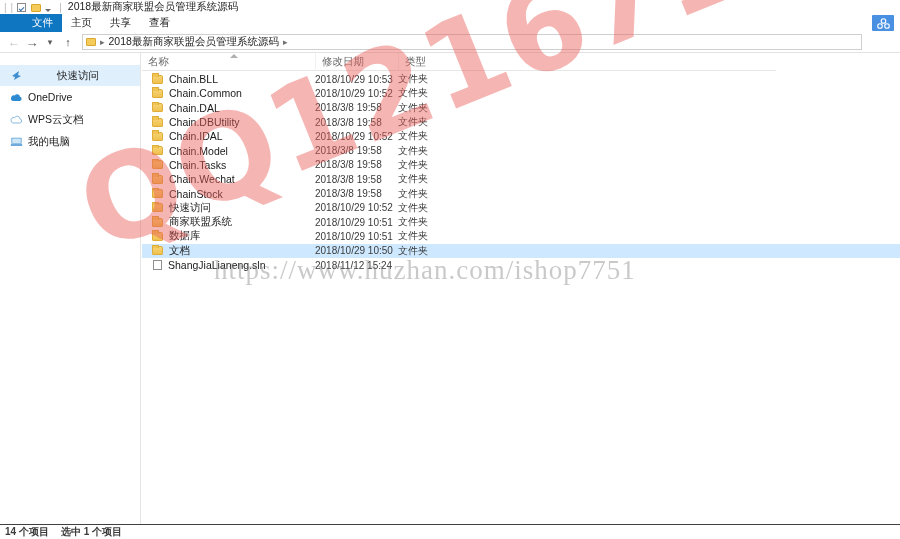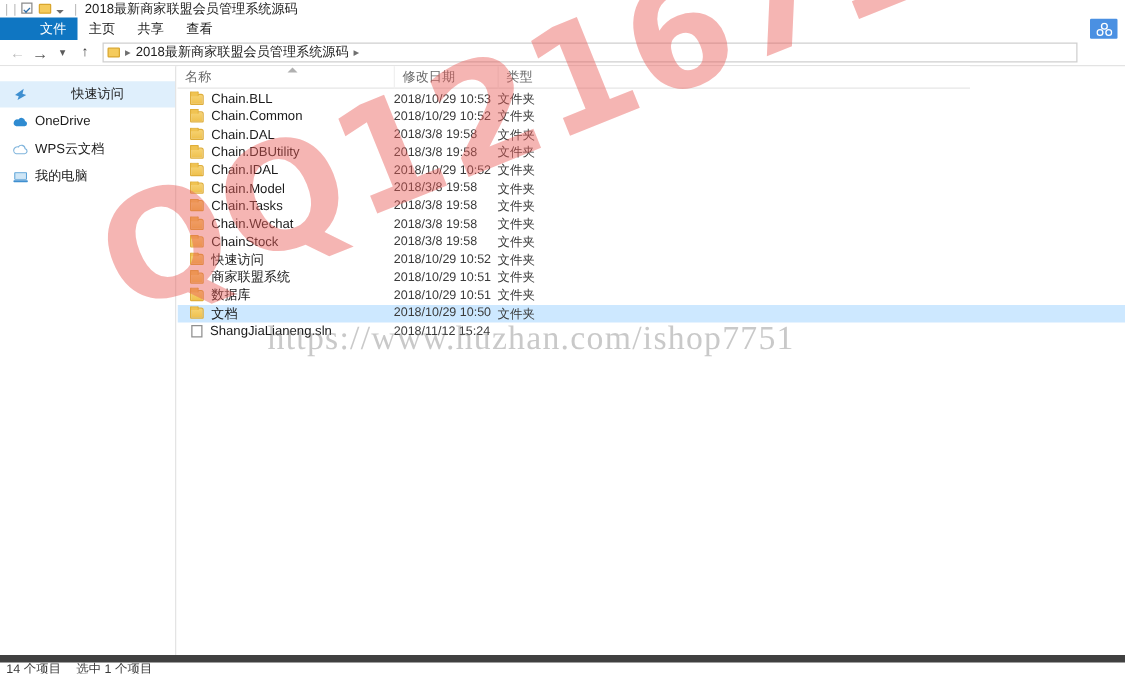--- a/index.html
+++ b/index.html
@@ -245,25 +245,26 @@
     flex: 0 0 9px;
     border: 1px solid #8f8f8f;
     background: #ffffff;
   }
 
   
   .statusbar {
     position: absolute; left: 0; bottom: 0;
     width: 900px; height: 15px;
     background: #ffffff;
-    border-top: 6px solid #404040;
+    border-top: 1px solid #404040;
     display: flex; align-items: center;
     padding-left: 5px;
     font-size: 10px;
     color: #3a3a3a;
+    font-weight: bold;
   }
   .status-sep { display: inline-block; width: 12px; }
 
   
   .wm-layer {
     position: absolute; left: 0; top: 0;
     width: 900px; height: 539px;
     pointer-events: none;
     overflow: hidden;
   }

